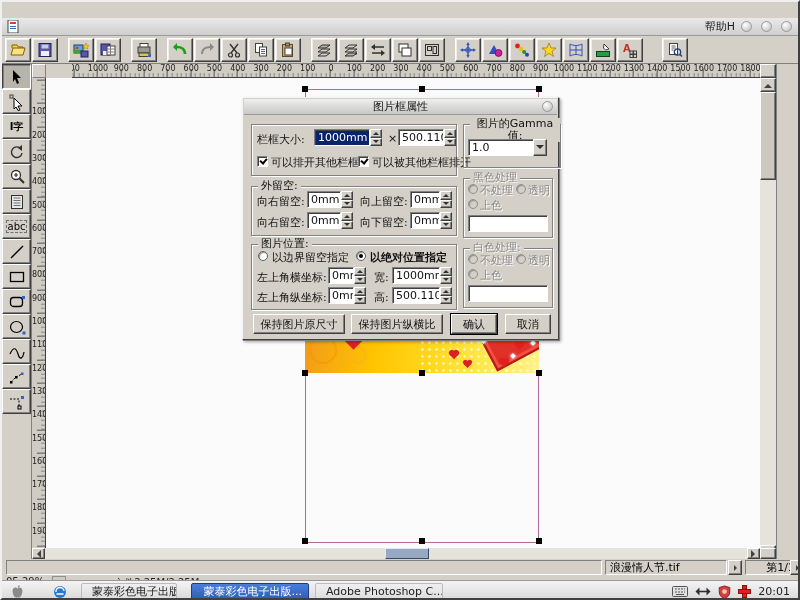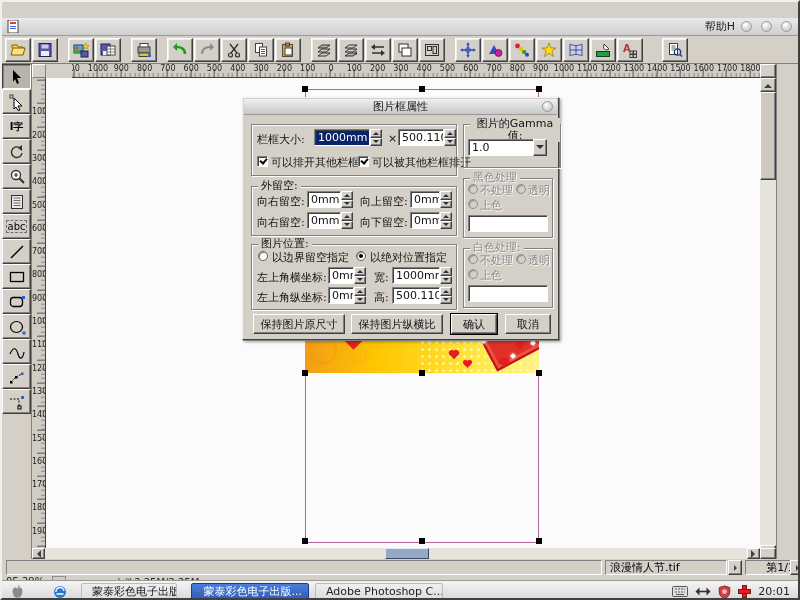--- a/index.html
+++ b/index.html
@@ -581,21 +581,21 @@
             <div class="tri" style="border-top-color:#303030;margin-bottom:-2px;"></div>
           </div>
         </div>
     </div>
 
     <div class="gb" style="left:8px;top:146px;width:206px;height:66px;">
       <span class="cap">图片位置:</span>
       <span class="rad" style="left:6px;top:6px;"></span>
       <span class="lab" style="left:20px;top:5px;">以边界留空指定</span>
       <span class="rad on" style="left:104px;top:6px;"></span>
-      <span class="lab" style="left:118px;top:5px;">以绝对位置指定</span>
+      <span class="lab" style="left:118px;top:5px;font-weight:bold;">以绝对位置指定</span>
       <span class="lab" style="left:5px;top:25px;">左上角横坐标:</span>
       <div class="fld" style="left:76px;top:22px;width:26px;">0mm</div>
       <div class="spin" style="left:102px;top:22px;">
           <div class="sarr">
             <div class="tri" style="border-bottom-color:#303030;margin-top:-2px;"></div>
           </div>
           <div class="sarr">
             <div class="tri" style="border-top-color:#303030;margin-bottom:-2px;"></div>
           </div>
         </div>

